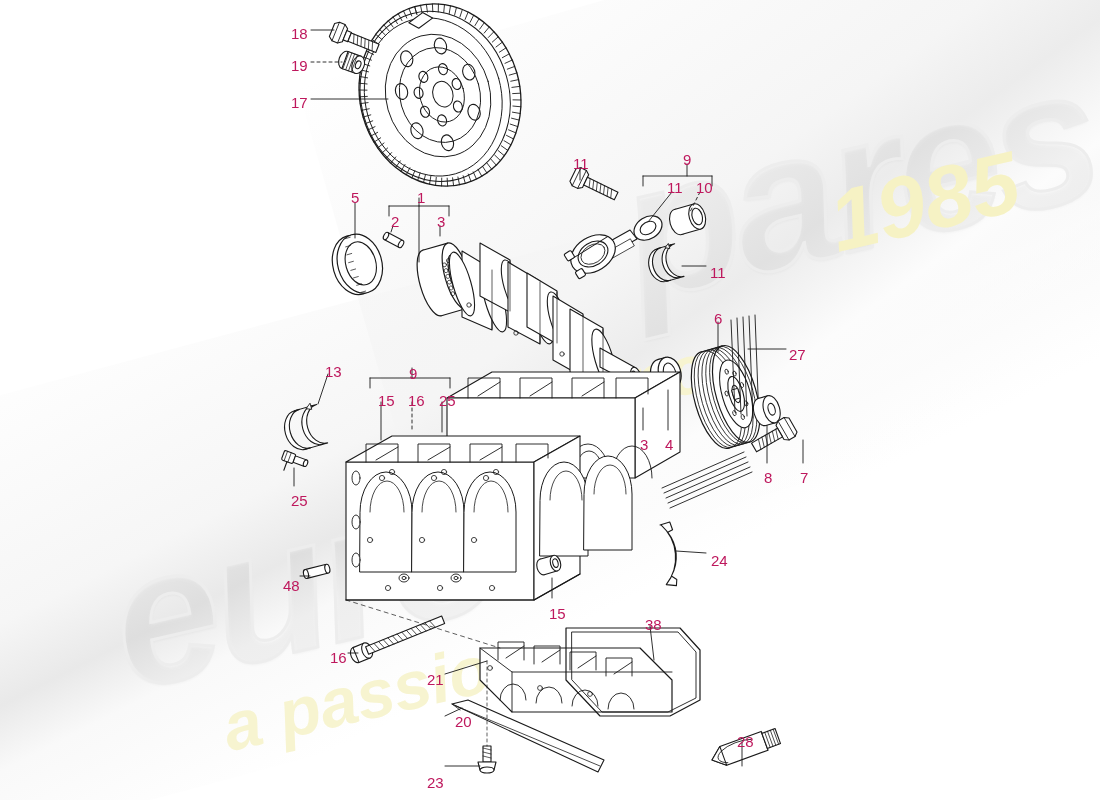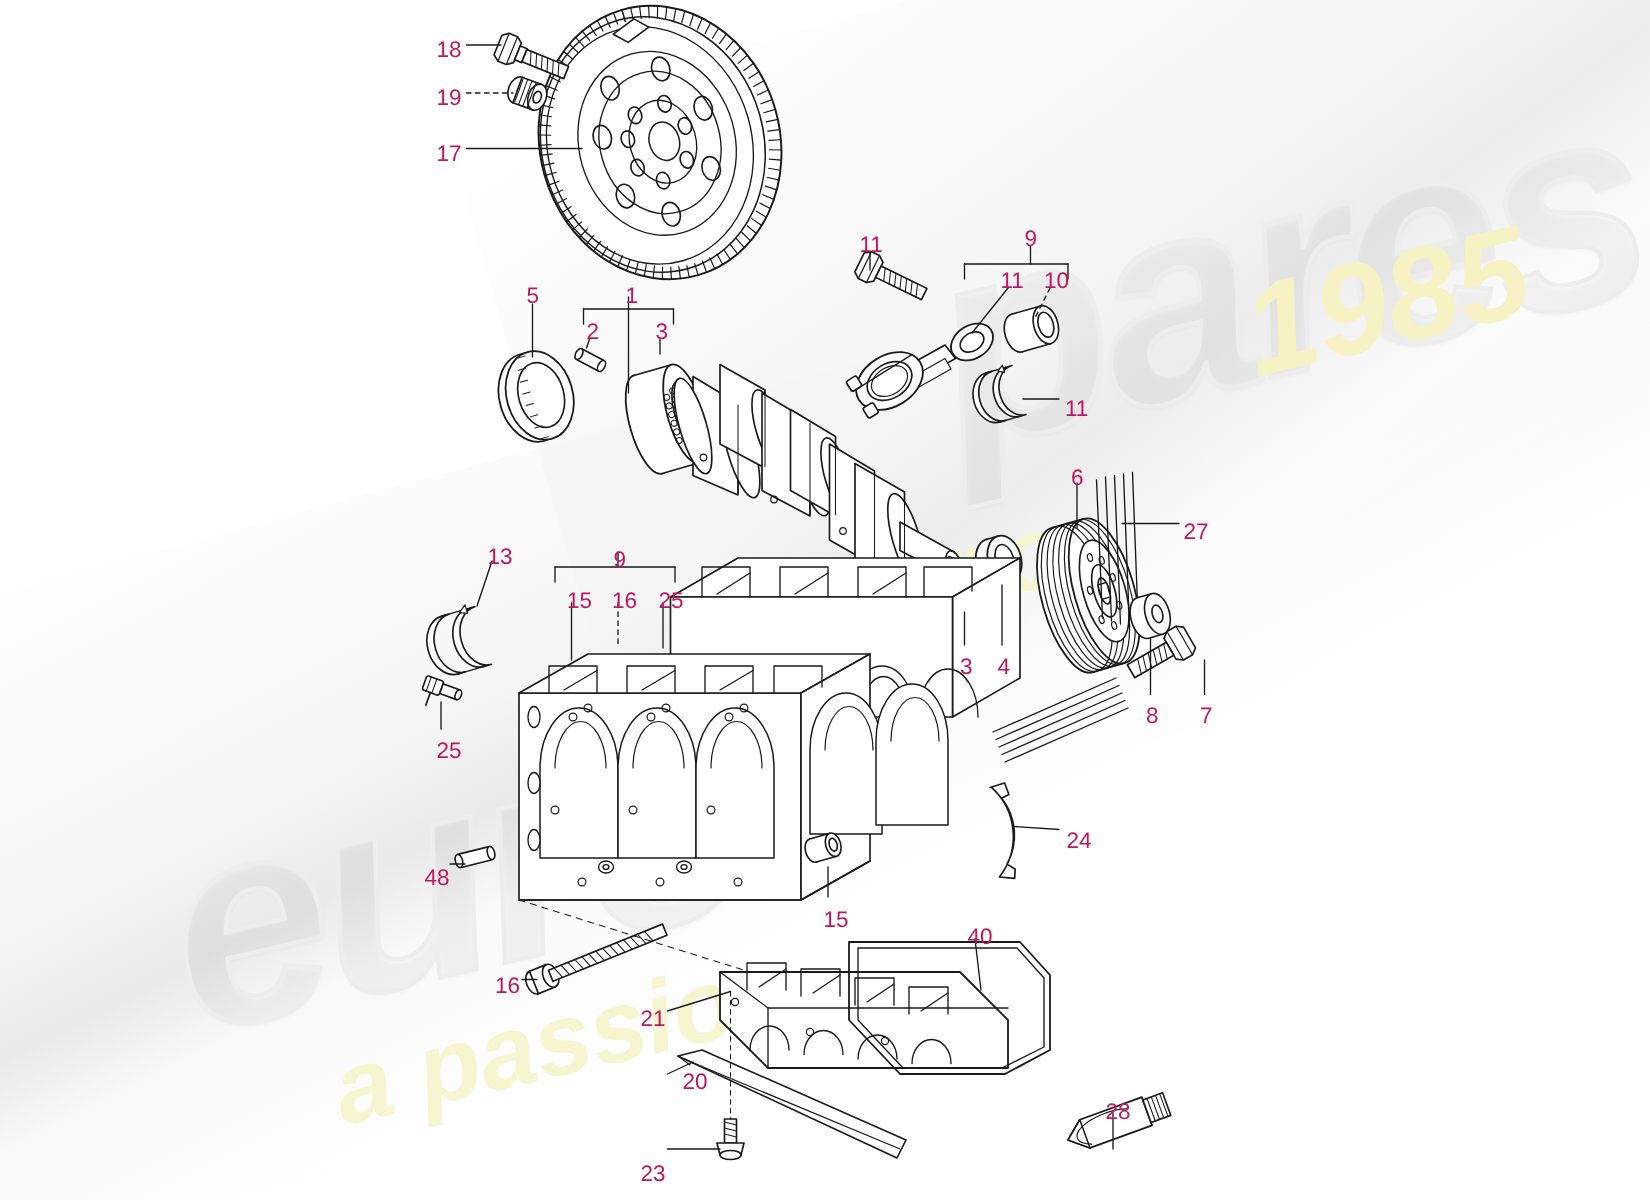--- a/index.html
+++ b/index.html
@@ -822,20 +822,20 @@
       <div class="lbl" style="left: 325px; top: 364px;">13</div>
       <div class="lbl" style="left: 409px; top: 366px;">9</div>
       <div class="lbl" style="left: 378px; top: 393px;">15</div>
       <div class="lbl" style="left: 408px; top: 393px;">16</div>
       <div class="lbl" style="left: 439px; top: 393px;">25</div>
       <div class="lbl" style="left: 291px; top: 493px;">25</div>
       <div class="lbl" style="left: 283px; top: 578px;">48</div>
       <div class="lbl" style="left: 549px; top: 606px;">15</div>
       <div class="lbl" style="left: 330px; top: 650px;">16</div>
       <div class="lbl" style="left: 711px; top: 553px;">24</div>
-      <div class="lbl" style="left: 645px; top: 617px;">40</div>
+      <div class="lbl" style="left: 645px; top: 617px;">38</div>
       <div class="lbl" style="left: 427px; top: 672px;">21</div>
       <div class="lbl" style="left: 427px; top: 714px; margin-left: 28px;">20</div>
       <div class="lbl" style="left: 427px; top: 763px; margin-top: 12px;">23</div>
       <div class="lbl" style="left: 737px; top: 734px;">28</div>
     </div>
 
 </div>
 
 </body></html>

